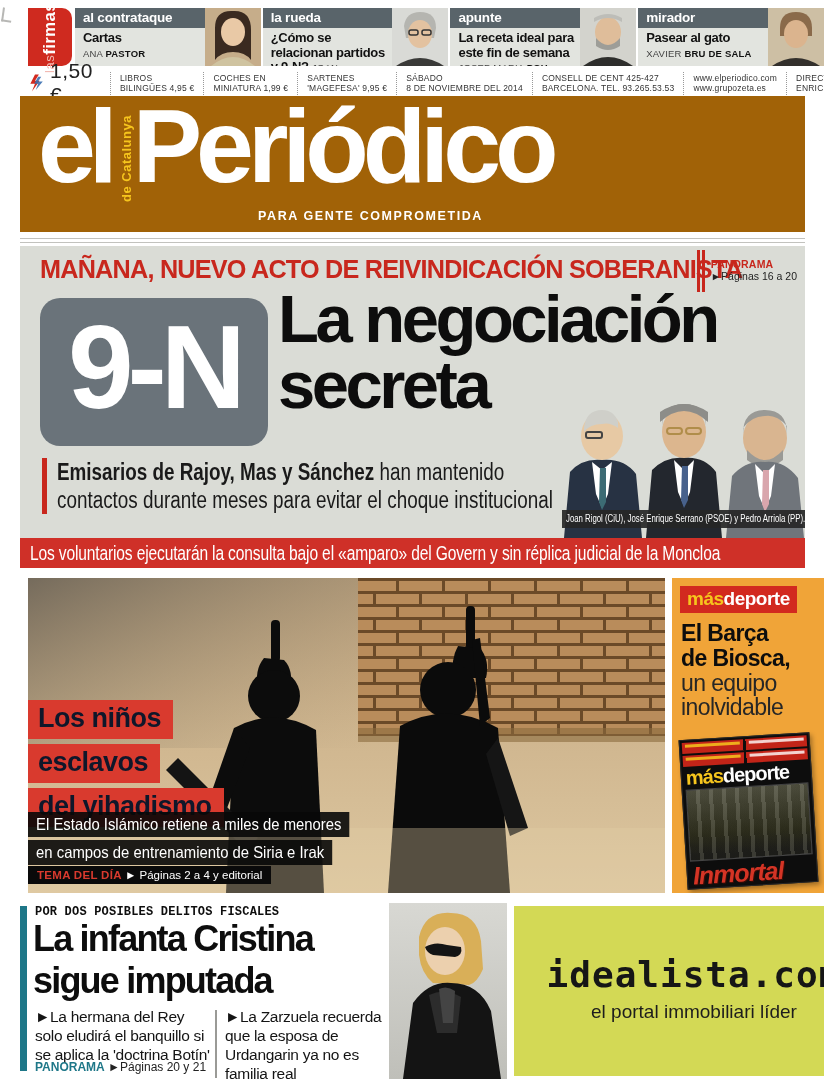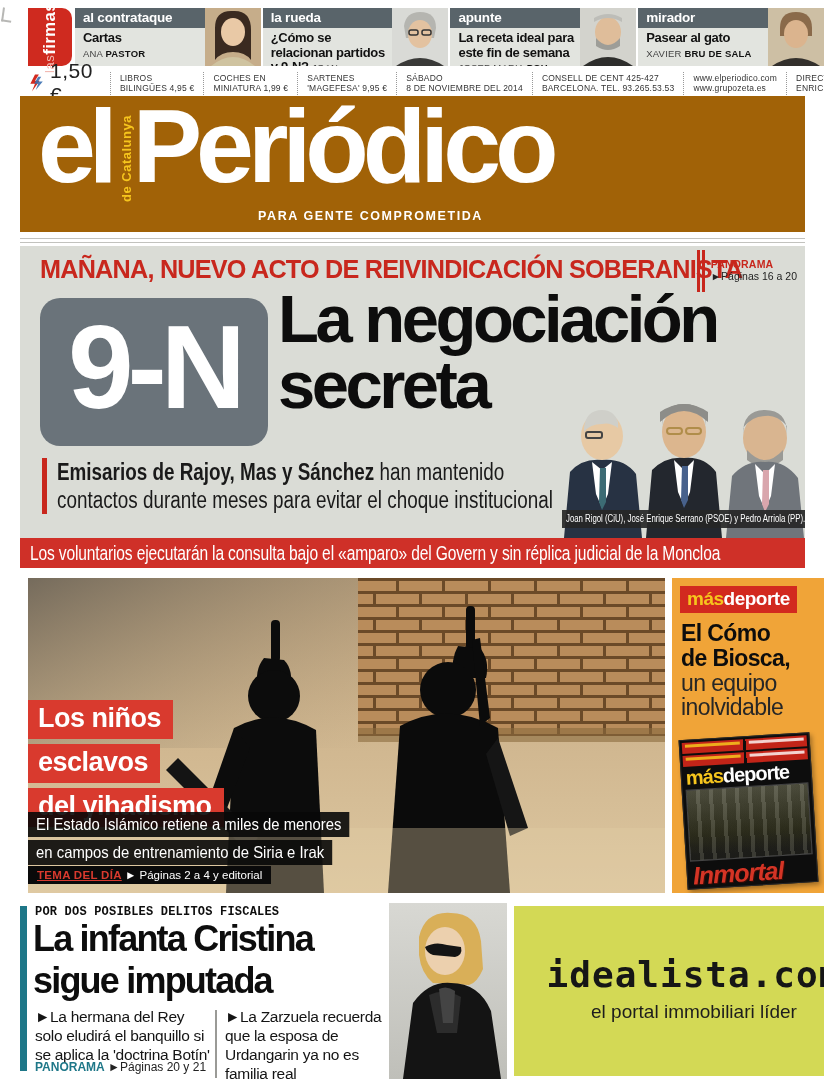--- a/index.html
+++ b/index.html
@@ -56,25 +56,25 @@
   .politicians{position:absolute;right:0;top:152px;width:243px;height:140px;}
   .photocap{position:absolute;left:0;bottom:10px;width:243px;background:rgba(38,38,38,.92);color:#fff;font-size:10px;line-height:12px;padding:3px 4px;}
   .photocap .inner{display:inline-block;transform:scaleX(.78);transform-origin:left top;white-space:nowrap;}
   .banner{position:absolute;left:20px;top:538px;width:785px;height:30px;background:#cf3028;color:#fff;display:flex;align-items:center;padding-left:10px;}
   .banner .inner{display:inline-block;transform:scaleX(.76);transform-origin:left center;white-space:nowrap;font-size:20.5px;font-weight:500;letter-spacing:-.2px;}
 
   
   .jihad{position:absolute;left:28px;top:578px;width:637px;height:315px;overflow:hidden;}
   .jihad svg{position:absolute;left:0;top:0;}
   .jh-lines{position:absolute;left:0;top:122px;}
-  .jh-line{display:table;background:#d93a2e;color:#ffffff;font-weight:800;font-size:27px;letter-spacing:-.5px;padding:3px 12px 5px 10px;margin-bottom:5px;}
+  .jh-line{display:table;background:#d93a2e;color:#0f172a;font-weight:800;font-size:27px;letter-spacing:-.5px;padding:3px 12px 5px 10px;margin-bottom:5px;}
   .jh-sub{display:table;background:rgba(8,8,8,.9);color:#fff;font-size:16.5px;padding:3px 9px;margin-bottom:3px;white-space:nowrap;}
   .jh-subwrap{position:absolute;left:0;top:234px;transform:scaleX(.9);transform-origin:left top;}
   .jh-tema{position:absolute;left:0;top:288px;background:#0a0a0a;padding:3px 9px;font-size:11.5px;display:table;white-space:nowrap;}
-  .jh-tema .tl{color:#d93a2e;font-weight:800;letter-spacing:.3px;text-decoration:underline;}
+  .jh-tema .tl{color:#d93a2e;font-weight:800;letter-spacing:.3px;}
   .jh-tema .tp{color:#fff;}
 
   
   .sports{position:absolute;left:672px;top:578px;width:152px;height:315px;background:#f0a438;overflow:hidden;}
   .md-logo{display:table;background:#d2291f;padding:2px 7px 3px 7px;margin:8px 0 0 8px;font-size:19px;font-weight:800;letter-spacing:-.5px;}
   .md-logo .mas{color:#f6c51d;}
   .md-logo .dep{color:#fff;}
   .sp-headline{margin:8px 0 0 9px;font-size:23px;line-height:1.08;letter-spacing:-.6px;}
   .sp-headline .b{font-weight:800;color:#0d0d0d;}
   .sp-headline .l{font-weight:400;color:#262626;}
@@ -327,21 +327,21 @@
         <span class="tp" data-name="section-pages"> ► Páginas 2 a 4 y editorial</span>
     </div>
   </div>
 
   <div class="sports" data-name="sports-promo">
     <div class="md-logo" data-name="masdeporte-logo">
       <span class="mas" data-name="logo-mas">más</span>
         <span class="dep" data-name="logo-deporte">deporte</span>
     </div>
     <div class="sp-headline" data-name="sports-headline">
-      <div class="b" data-name="sports-headline-bold1">El Cómo</div>
+      <div class="b" data-name="sports-headline-bold1">El Barça</div>
       <div class="b" data-name="sports-headline-bold2">de Biosca,</div>
       <div class="l" data-name="sports-headline-light1">un equipo</div>
       <div class="l" data-name="sports-headline-light2">inolvidable</div>
     </div>
     <div class="cover" data-name="masdeporte-cover">
       <div class="cv-strip" data-name="cover-topstrip-1"></div>
       <div class="cv-strip" data-name="cover-topstrip-2"></div>
       <div class="cv-logo" data-name="cover-logo"><span class="mas" data-name="cover-logo-mas">más</span><span class="dep" data-name="cover-logo-deporte">deporte</span></div>
       <div class="cv-photo" data-name="cover-team-photo"></div>
       <div class="cv-title" data-name="cover-title">Inmortal</div>

